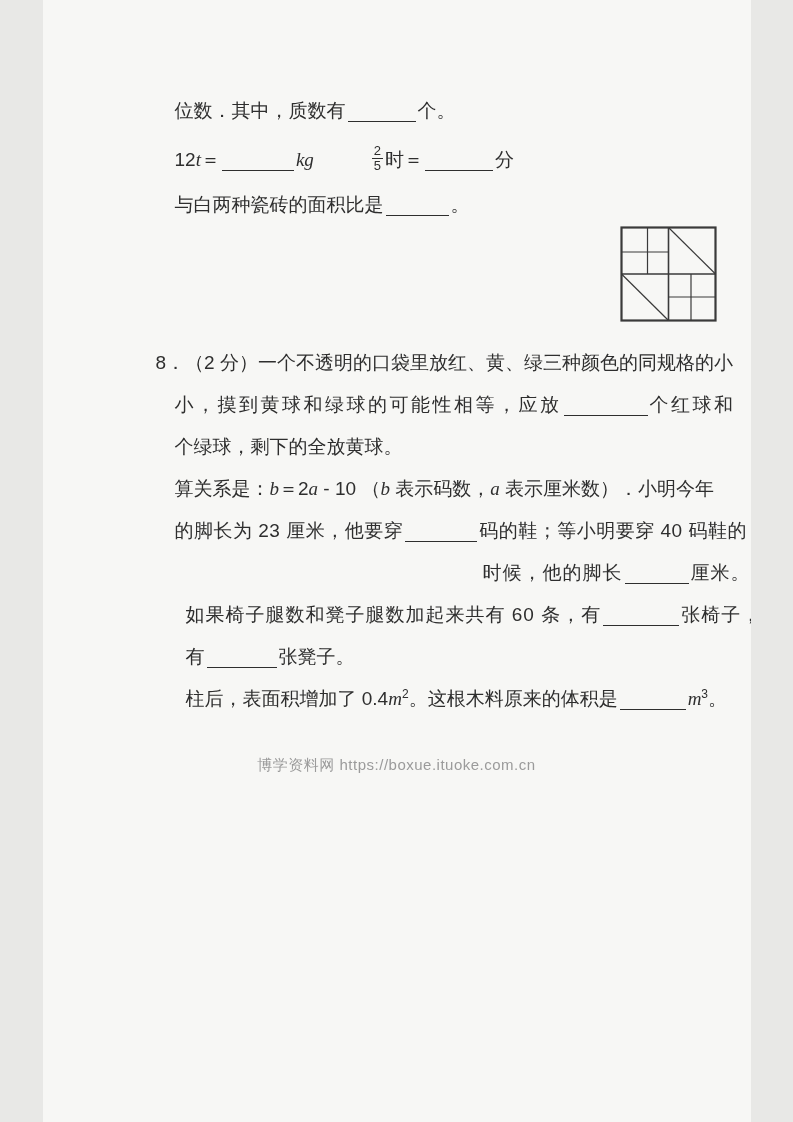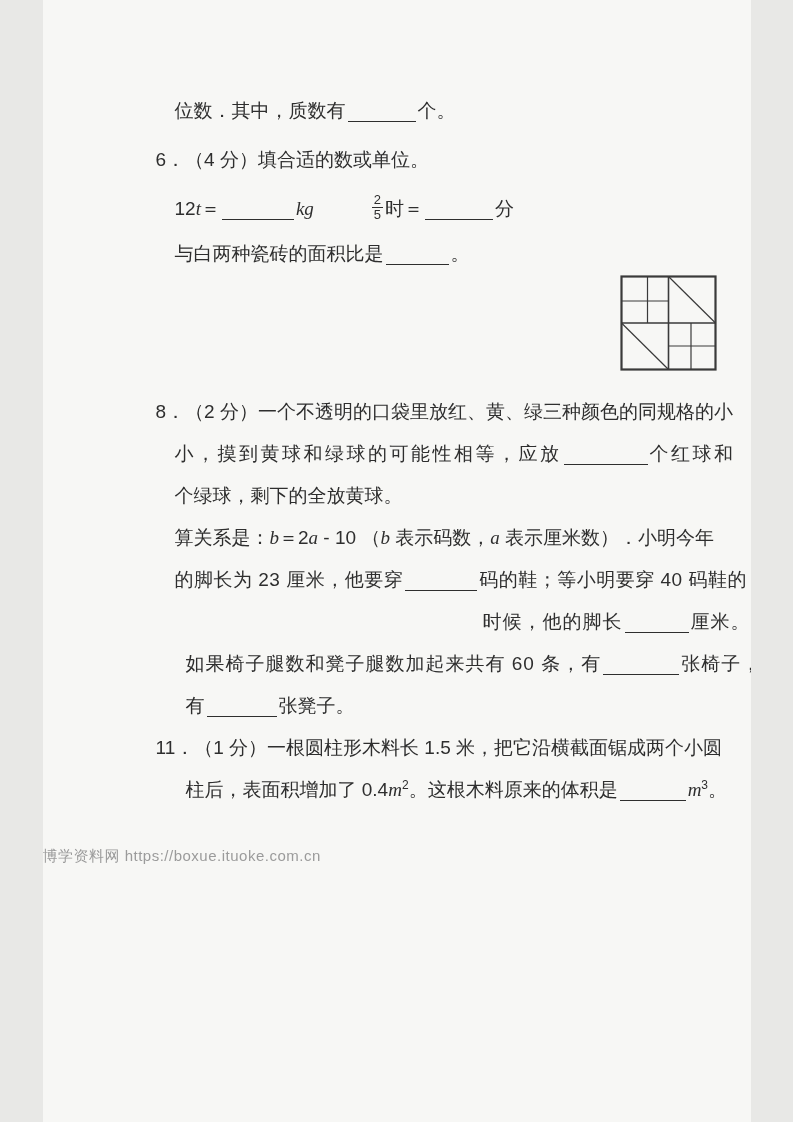--- a/index.html
+++ b/index.html
@@ -44,32 +44,32 @@
     transform:translateY(-2px);
     font-style:normal;
   }
   .frac .num { border-bottom:1.2px solid #2e2e2e; padding:0 2px; }
   .frac .den { padding:0 2px; }
   sup { font-size:12px; line-height:0; }
   .figure-row { height:96px; margin:0 0 20px 0; }
   .figure-row svg { display:block; margin-left:577px; }
   .footer {
     margin-top:36px;
+    text-align:center;
     color:#9b9b9b;
     font-size:15px;
     letter-spacing:0.5px;
   }
 </style>
 </head>
 <body>
 
 <div class="page" data-name="exam-paper-page">
   <div id="content" data-name="test-content">
       <div class="line" data-name="text-line" style="margin-left: 132px;"><span data-name="text-run">位数．其中，质数有</span><span class="blank" data-name="answer-blank" style="width: 68px;"></span><span data-name="text-run">个。</span></div>
-      <div class="line" data-name="text-line" style="margin-left: 113px; margin-top: 7px;"><span data-name="text-run">6．（4 分）填合适的数或单位。</span></div>
       <div class="line" data-name="text-line" style="margin-left: 132px; margin-top: 4px; line-height: 48px;"><span data-name="text-run">12</span><span class="it" data-name="math-variable">t</span><span data-name="text-run">＝</span><span class="blank" data-name="answer-blank" style="width: 72px;"></span><span class="it" data-name="math-variable">kg</span><span class="hspace" data-name="spacer" style="width: 56px;"></span><span class="frac" data-name="fraction">
           <span class="num" data-name="fraction-numerator">2</span>
           <span class="den" data-name="fraction-denominator">5</span>
         </span><span data-name="text-run">时＝</span><span class="blank" data-name="answer-blank" style="width: 68px;"></span><span data-name="text-run">分</span></div>
       <div class="line" data-name="text-line" style="margin-left: 132px;"><span data-name="text-run">与白两种瓷砖的面积比是</span><span class="blank" data-name="answer-blank" style="width: 63px;"></span><span data-name="text-run">。</span></div>
   <div class="figure-row" data-name="tile-figure-row">
     <svg data-name="tile-pattern-figure" width="97" height="96" viewBox="0 0 97 96">
       <g stroke="#3a3a3a" fill="none">
         <rect data-name="figure-outer-border" x="1.5" y="1.5" width="94" height="93" stroke-width="2.2"></rect>
         <g data-name="figure-center-cross" stroke-width="1.6">
@@ -94,19 +94,18 @@
     </svg>
   </div>
 <div class="line" data-name="text-line" style="margin-left: 113px;"><span data-name="text-run">8．（2 分）一个不透明的口袋里放红、黄、绿三种颜色的同规格的小</span></div>
       <div class="line" data-name="text-line" style="margin-left: 132px; letter-spacing: 2.5px;"><span data-name="text-run">小，摸到黄球和绿球的可能性相等，应放</span><span class="blank" data-name="answer-blank" style="width: 84px;"></span><span data-name="text-run">个红球和</span></div>
       <div class="line" data-name="text-line" style="margin-left: 132px;"><span data-name="text-run">个绿球，剩下的全放黄球。</span></div>
       <div class="line" data-name="text-line" style="margin-left: 132px;"><span data-name="text-run">算关系是：</span><span class="it" data-name="math-variable">b</span><span data-name="text-run">＝2</span><span class="it" data-name="math-variable">a</span><span data-name="text-run"> - 10 （</span><span class="it" data-name="math-variable">b</span><span data-name="text-run"> 表示码数，</span><span class="it" data-name="math-variable">a</span><span data-name="text-run"> 表示厘米数）．小明今年</span></div>
       <div class="line" data-name="text-line" style="margin-left: 132px; letter-spacing: 0.5px;"><span data-name="text-run">的脚长为 23 厘米，他要穿</span><span class="blank" data-name="answer-blank" style="width: 72px;"></span><span data-name="text-run">码的鞋；等小明要穿 40 码鞋的</span></div>
       <div class="line" data-name="text-line" style="margin-left: 132px; letter-spacing: 1px; text-align: right;"><span data-name="text-run">时候，他的脚长</span><span class="blank" data-name="answer-blank" style="width: 64px;"></span><span data-name="text-run">厘米。</span></div>
       <div class="line" data-name="text-line" style="margin-left: 143px; letter-spacing: 1px;"><span data-name="text-run">如果椅子腿数和凳子腿数加起来共有 60 条，有</span><span class="blank" data-name="answer-blank" style="width: 76px;"></span><span data-name="text-run">张椅子，</span></div>
       <div class="line" data-name="text-line" style="margin-left: 143px;"><span data-name="text-run">有</span><span class="blank" data-name="answer-blank" style="width: 70px;"></span><span data-name="text-run">张凳子。</span></div>
-      <div class="line" data-name="text-line" style="margin-left: 113px;"><span data-name="text-run">11．（1 分）一根圆柱形木料长 1.5 米，把它沿横截面锯成两个小圆</span></div>
       <div class="line" data-name="text-line" style="margin-left: 143px;"><span data-name="text-run">柱后，表面积增加了 0.4</span><span class="it" data-name="math-variable">m</span><sup data-name="superscript">2</sup><span data-name="text-run">。这根木料原来的体积是</span><span class="blank" data-name="answer-blank" style="width: 66px;"></span><span class="it" data-name="math-variable">m</span><sup data-name="superscript">3</sup><span data-name="text-run">。</span></div>
     </div>
   <div class="footer" data-name="page-footer">
     <span data-name="footer-watermark-text">博学资料网 https://boxue.ituoke.com.cn</span>
   </div>
 </div>
 
 </body></html>

